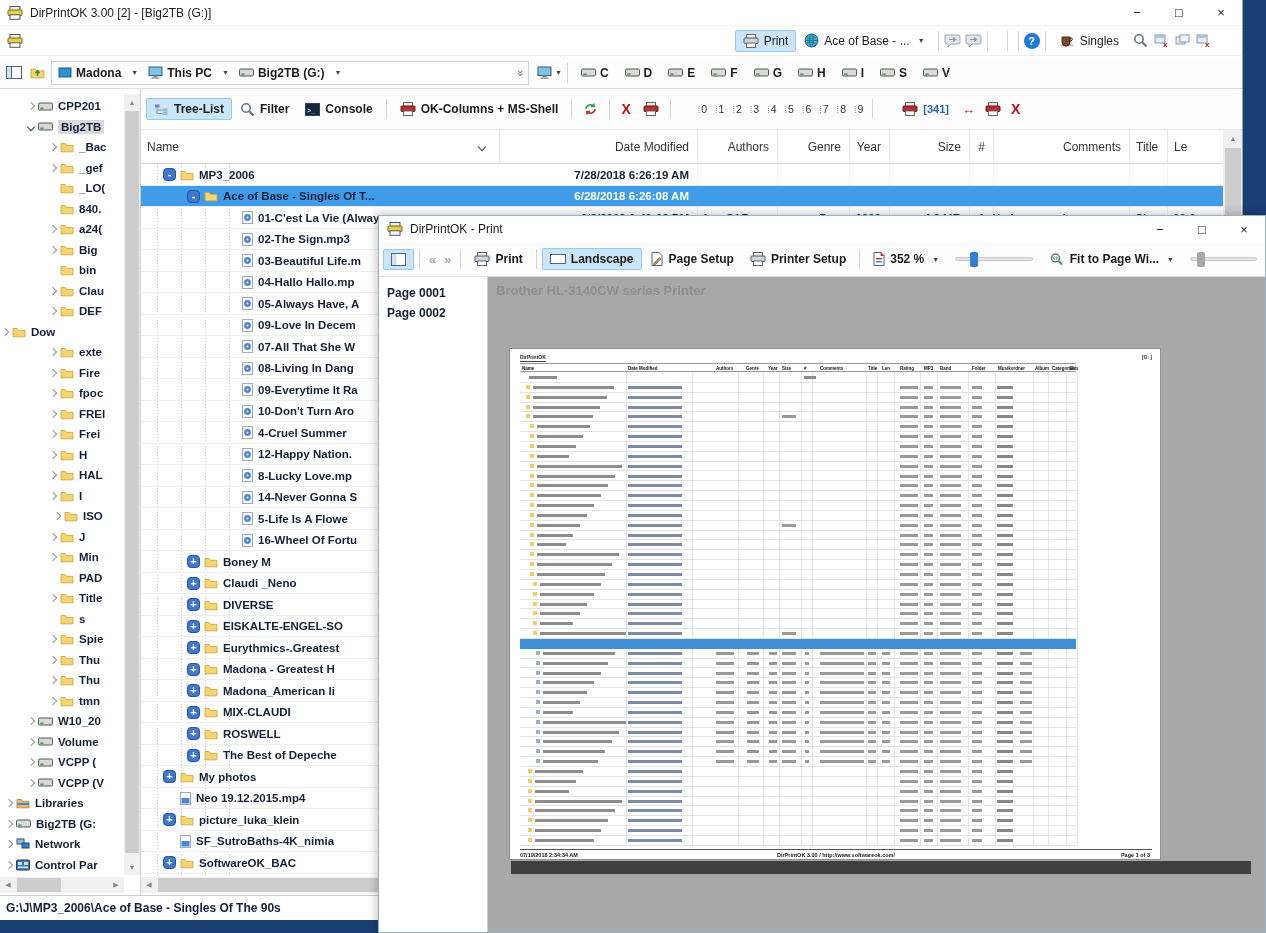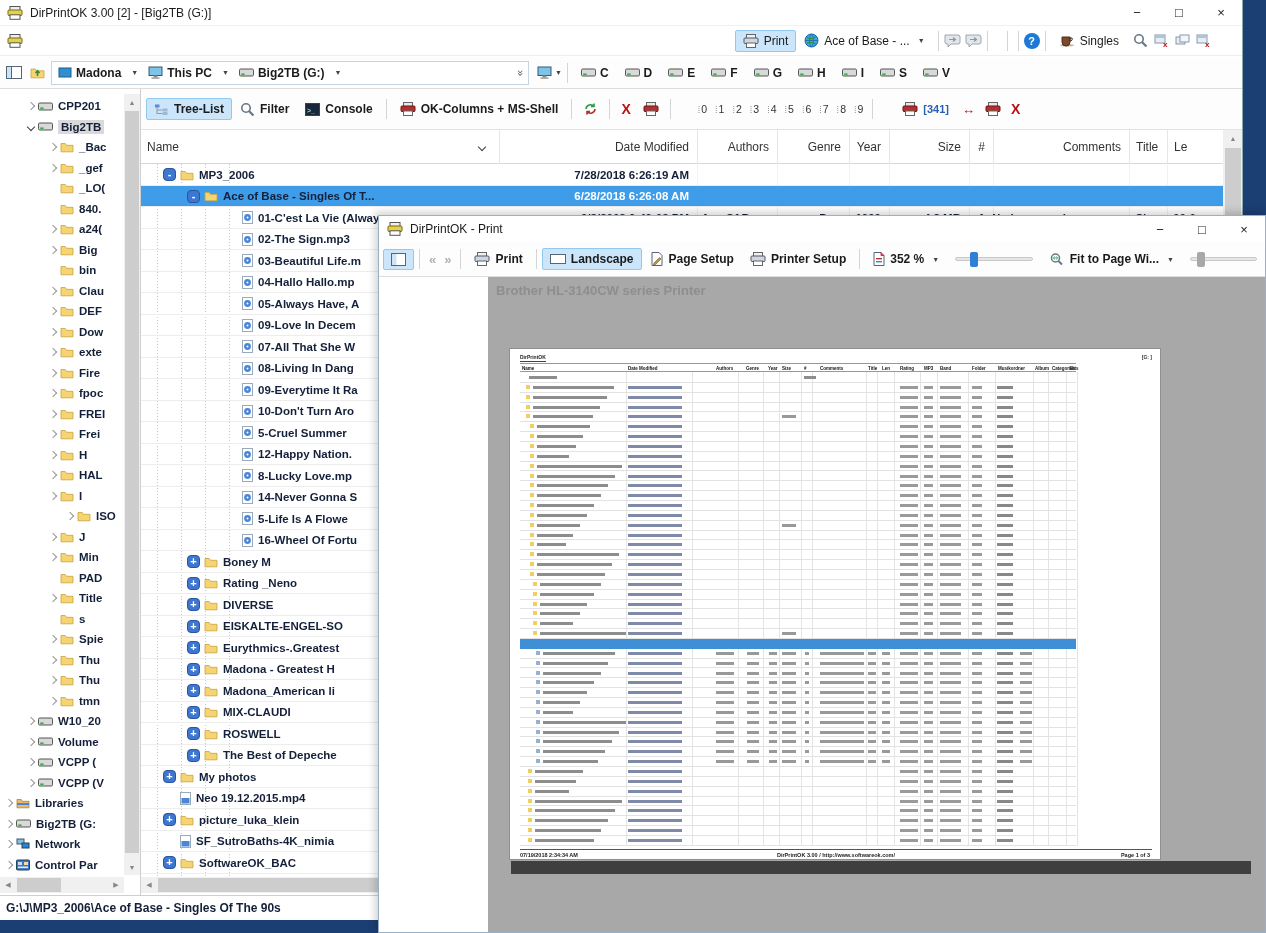--- a/index.html
+++ b/index.html
@@ -447,21 +447,21 @@
           </div>
           <div class="trow" style="padding-left:48px">
    <span class="chv"></span>
    <span>
               <svg width="14" height="12" viewBox="0 0 14 12">
                 <path d="M1 2.5h4.2l1.2 1.8H13v6.5H1z" fill="#f6d472" stroke="#c9a23e" stroke-width="0.8"></path>
               </svg>
             </span>
    <span class="tlabel">DEF</span>
           </div>
-          <div class="trow" style="padding-left:48px">
+          <div class="trow" style="">
    <span class="chv"></span>
    <span>
               <svg width="14" height="12" viewBox="0 0 14 12">
                 <path d="M1 2.5h4.2l1.2 1.8H13v6.5H1z" fill="#f6d472" stroke="#c9a23e" stroke-width="0.8"></path>
               </svg>
             </span>
    <span class="tlabel">Dow</span>
           </div>
           <div class="trow" style="padding-left:48px">
    <span class="chv"></span>
@@ -528,21 +528,21 @@
           </div>
           <div class="trow" style="padding-left:48px">
    <span class="chv"></span>
    <span>
               <svg width="14" height="12" viewBox="0 0 14 12">
                 <path d="M1 2.5h4.2l1.2 1.8H13v6.5H1z" fill="#f6d472" stroke="#c9a23e" stroke-width="0.8"></path>
               </svg>
             </span>
    <span class="tlabel">I</span>
           </div>
-          <div class="trow" style="padding-left:65px">
+          <div class="trow" style="padding-left:52px">
    <span class="chv"></span>
    <span>
               <svg width="14" height="12" viewBox="0 0 14 12">
                 <path d="M1 2.5h4.2l1.2 1.8H13v6.5H1z" fill="#f6d472" stroke="#c9a23e" stroke-width="0.8"></path>
               </svg>
             </span>
    <span class="tlabel">ISO</span>
           </div>
           <div class="trow" style="padding-left:48px">
    <span class="chv"></span>
@@ -1005,21 +1005,21 @@
           <div class="lrow">
    <div class="ncell" style="padding-left:84px">
               <span class="pm-sp"></span>
      <span style="margin-left:4px;">
                 <svg width="11" height="13" viewBox="0 0 11 13">
                   <rect x="0.5" y="0.5" width="10" height="12" fill="#fff" stroke="#9ab"></rect>
                   <circle cx="5.5" cy="6.5" r="3.4" fill="#4a86d8"></circle>
                   <circle cx="5.5" cy="6.5" r="1" fill="#fff"></circle>
                 </svg>
               </span>
-     <span class="nname">5-Cruel Summer</span>
+     <span class="nname">4-Cruel Summer</span>
             </div>
           </div>
           <div class="lrow">
    <div class="ncell" style="padding-left:84px">
               <span class="pm-sp"></span>
      <span style="margin-left:4px;">
                 <svg width="11" height="13" viewBox="0 0 11 13">
                   <rect x="0.5" y="0.5" width="10" height="12" fill="#fff" stroke="#9ab"></rect>
                   <circle cx="5.5" cy="6.5" r="3.4" fill="#4a86d8"></circle>
                   <circle cx="5.5" cy="6.5" r="1" fill="#fff"></circle>
@@ -1092,21 +1092,21 @@
             </div>
           </div>
           <div class="lrow">
    <div class="ncell" style="padding-left:46px">
               <span class="pm">+</span>
      <span style="margin-left:4px;">
                 <svg width="14" height="12" viewBox="0 0 14 12">
                   <path d="M1 2.5h4.2l1.2 1.8H13v6.5H1z" fill="#f6d472" stroke="#c9a23e" stroke-width="0.8"></path>
                 </svg>
               </span>
-     <span class="nname">Rating _Neno</span>
+     <span class="nname">Claudi _Neno</span>
             </div>
           </div>
           <div class="lrow">
    <div class="ncell" style="padding-left:46px">
               <span class="pm">+</span>
      <span style="margin-left:4px;">
                 <svg width="14" height="12" viewBox="0 0 14 12">
                   <path d="M1 2.5h4.2l1.2 1.8H13v6.5H1z" fill="#f6d472" stroke="#c9a23e" stroke-width="0.8"></path>
                 </svg>
               </span>
@@ -1356,20 +1356,24 @@
             </svg>
           </span>
         <span>Fit to Page Wi...</span>
         <span class="caret">▼</span>
       </div>
       <div class="slider" style="width:95px;">
         <div class="thumb" style="left:10%;background:#a8a8a8;"></div>
       </div>
     </div>
     <div class="pd-body">
+      <div class="pd-pages" id="pd-pages">
+          <div class="pgitem">Page 0001</div>
+          <div class="pgitem">Page 0002</div>
+        </div>
       <div class="preview">
         <div class="printer-name">Brother HL-3140CW series Printer</div>
         <div class="page" id="mini-page">
           <span class="doc-title">DirPrintOK</span>
           <span class="corner">[G: ]</span>
           <div class="mini-head" id="mini-head">
               <span class="mh" style="left:2px">Name</span>
               <span class="mh" style="left:108px">Date Modified</span>
               <span class="mh" style="left:196px">Authors</span>
               <span class="mh" style="left:226px">Genre</span>

